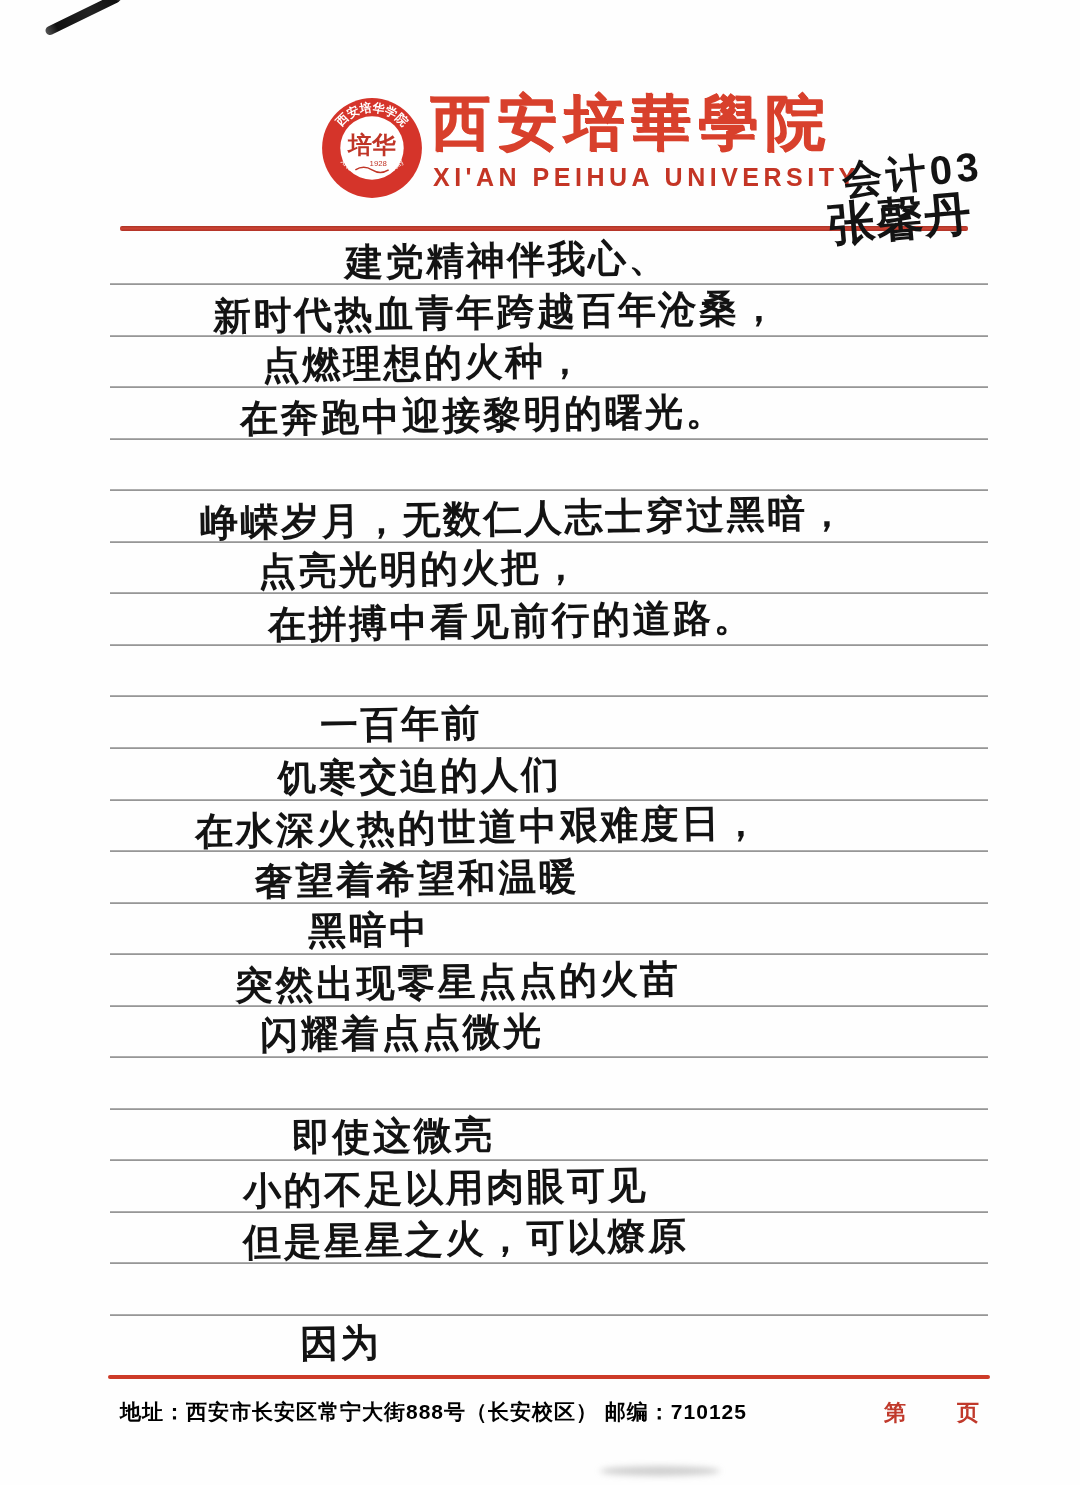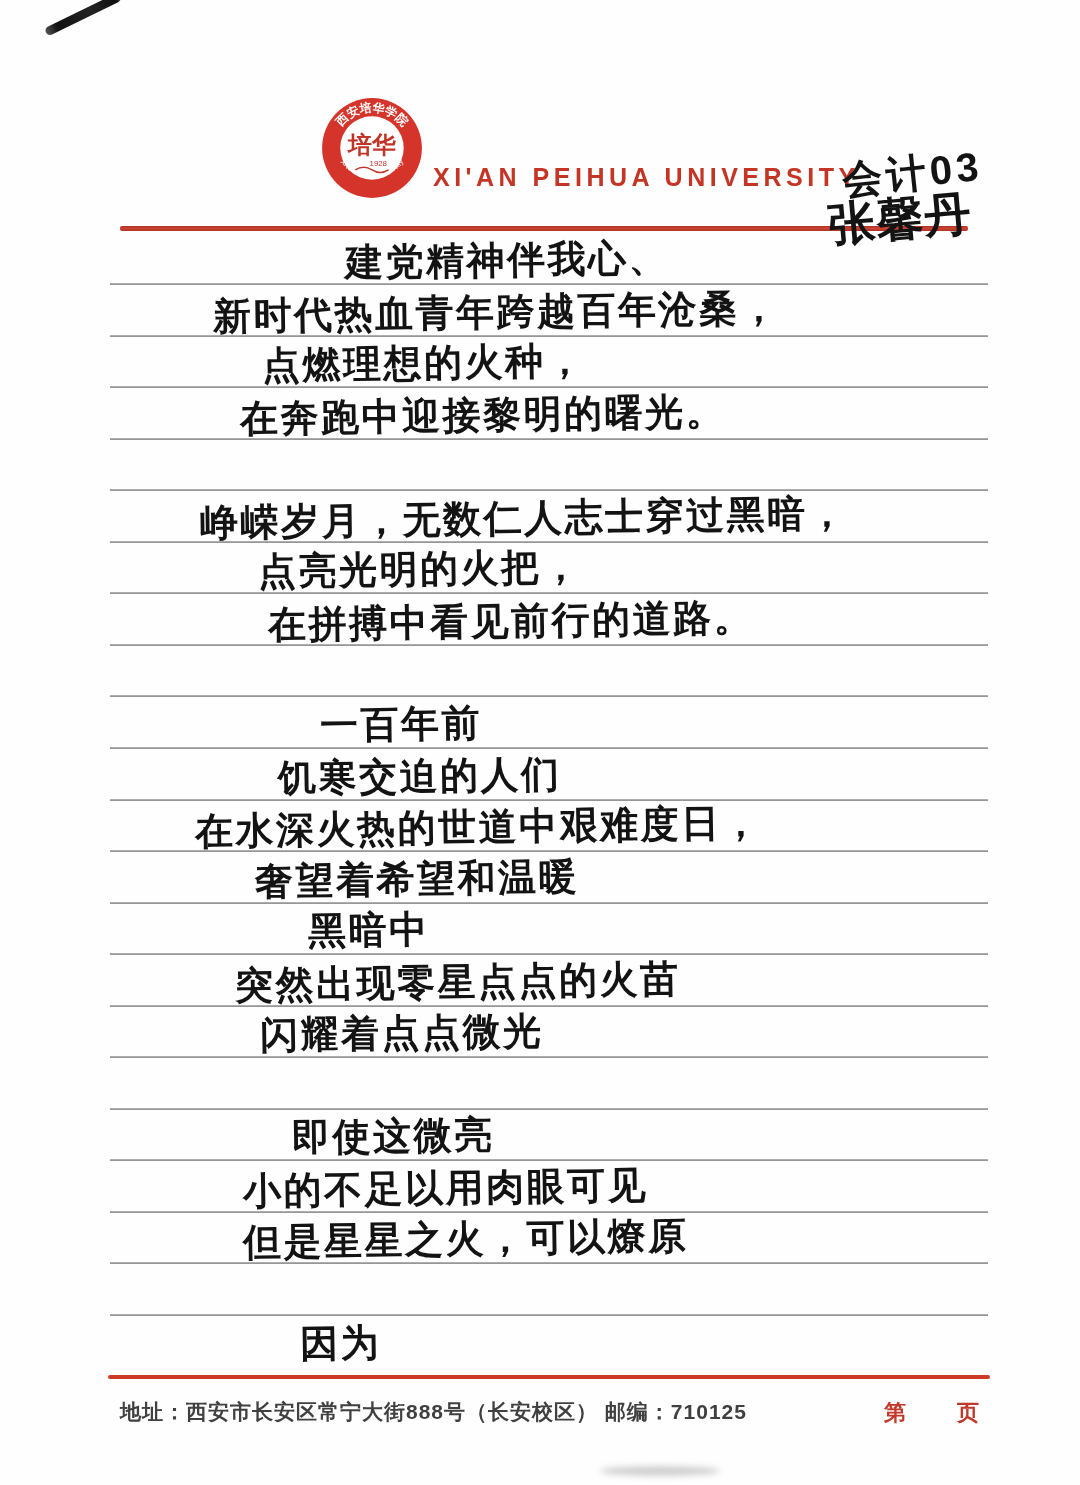--- a/index.html
+++ b/index.html
@@ -51,21 +51,21 @@
     position:absolute;font-size:38px;letter-spacing:2.5px;
     transform:rotate(-0.9deg);line-height:50px;height:50px;
   }
   
   .footer-rule{
     position:absolute;left:108px;top:1375px;width:882px;height:4px;
     background:#cd3b28;border-radius:2px;
   }
   .footer-address{
     position:absolute;left:120px;top:1398px;
-    font-size:21px;color:#404040;font-weight:bold;letter-spacing:1px;
+    font-size:21px;color:#000000;font-weight:bold;letter-spacing:1px;
   }
   .page-prefix{position:absolute;left:884px;top:1398px;font-size:22px;color:#c0392b;font-weight:bold;}
   .page-suffix{position:absolute;left:957px;top:1398px;font-size:22px;color:#c0392b;font-weight:bold;}
   .photo-edge{
     position:absolute;left:600px;top:1466px;width:120px;height:10px;border-radius:50%;
     background:rgba(120,120,120,.35);filter:blur(3px);
   }
 </style>
 </head>
 <body>
@@ -85,20 +85,21 @@
       <textPath href="#arcTop" startOffset="50%" text-anchor="middle">西安培华学院</textPath>
     </text>
     <text font-size="6.8" fill="#ffffff">
       <textPath href="#arcBot" startOffset="50%" text-anchor="middle">Xi'an Peihua University</textPath>
     </text>
     <text x="50" y="55" font-size="23" fill="#c03527" text-anchor="middle" font-weight="bold" font-family="DejaVu Serif, serif">培华</text>
     <text x="56" y="67" font-size="7.5" fill="#c03527" text-anchor="middle">1928</text>
     <path d="M 34,71 q 8,-5 16,0 q 8,5 16,0" stroke="#c03527" fill="none" stroke-width="1.4"></path>
   </svg>
 
+  <div class="uni-cn">西安培華學院</div>
   <div class="uni-en">XI'AN PEIHUA UNIVERSITY</div>
 
   <div class="hand class-label">会计03</div>
   <div class="hand student-name">张馨丹</div>
 
   <div class="header-rule"></div>
 
   <div>
       <div class="rule" style="top: 283px;"></div>
       <div class="rule" style="top: 334.55px;"></div>

